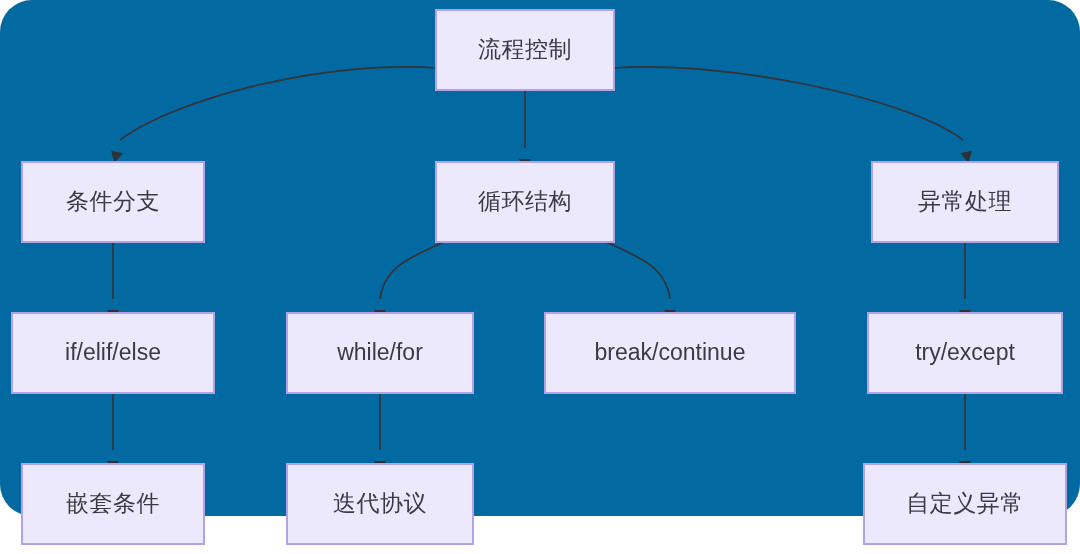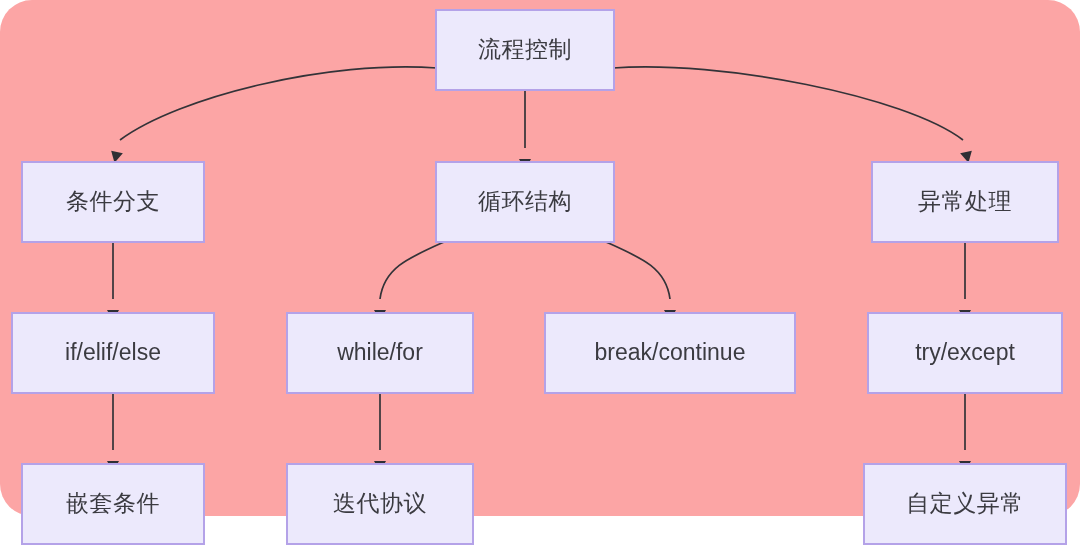--- a/index.html
+++ b/index.html
@@ -10,21 +10,21 @@
   body {
     width: 1080px;
     height: 554px;
     overflow: hidden;
     font-family: "Liberation Sans", "DejaVu Sans", sans-serif;
   }
   #diagram-root {
     position: relative;
     width: 1080px;
     height: 516px;
-    background: #fca5a5;
+    background: #0369a1;
     border-radius: 32px;
   }
   svg.flow-svg {
     display: block;
     width: 1080px;
     height: 554px;
   }
   .node-box {
     fill: #ece9fc;
     stroke: #b4a2e8;

